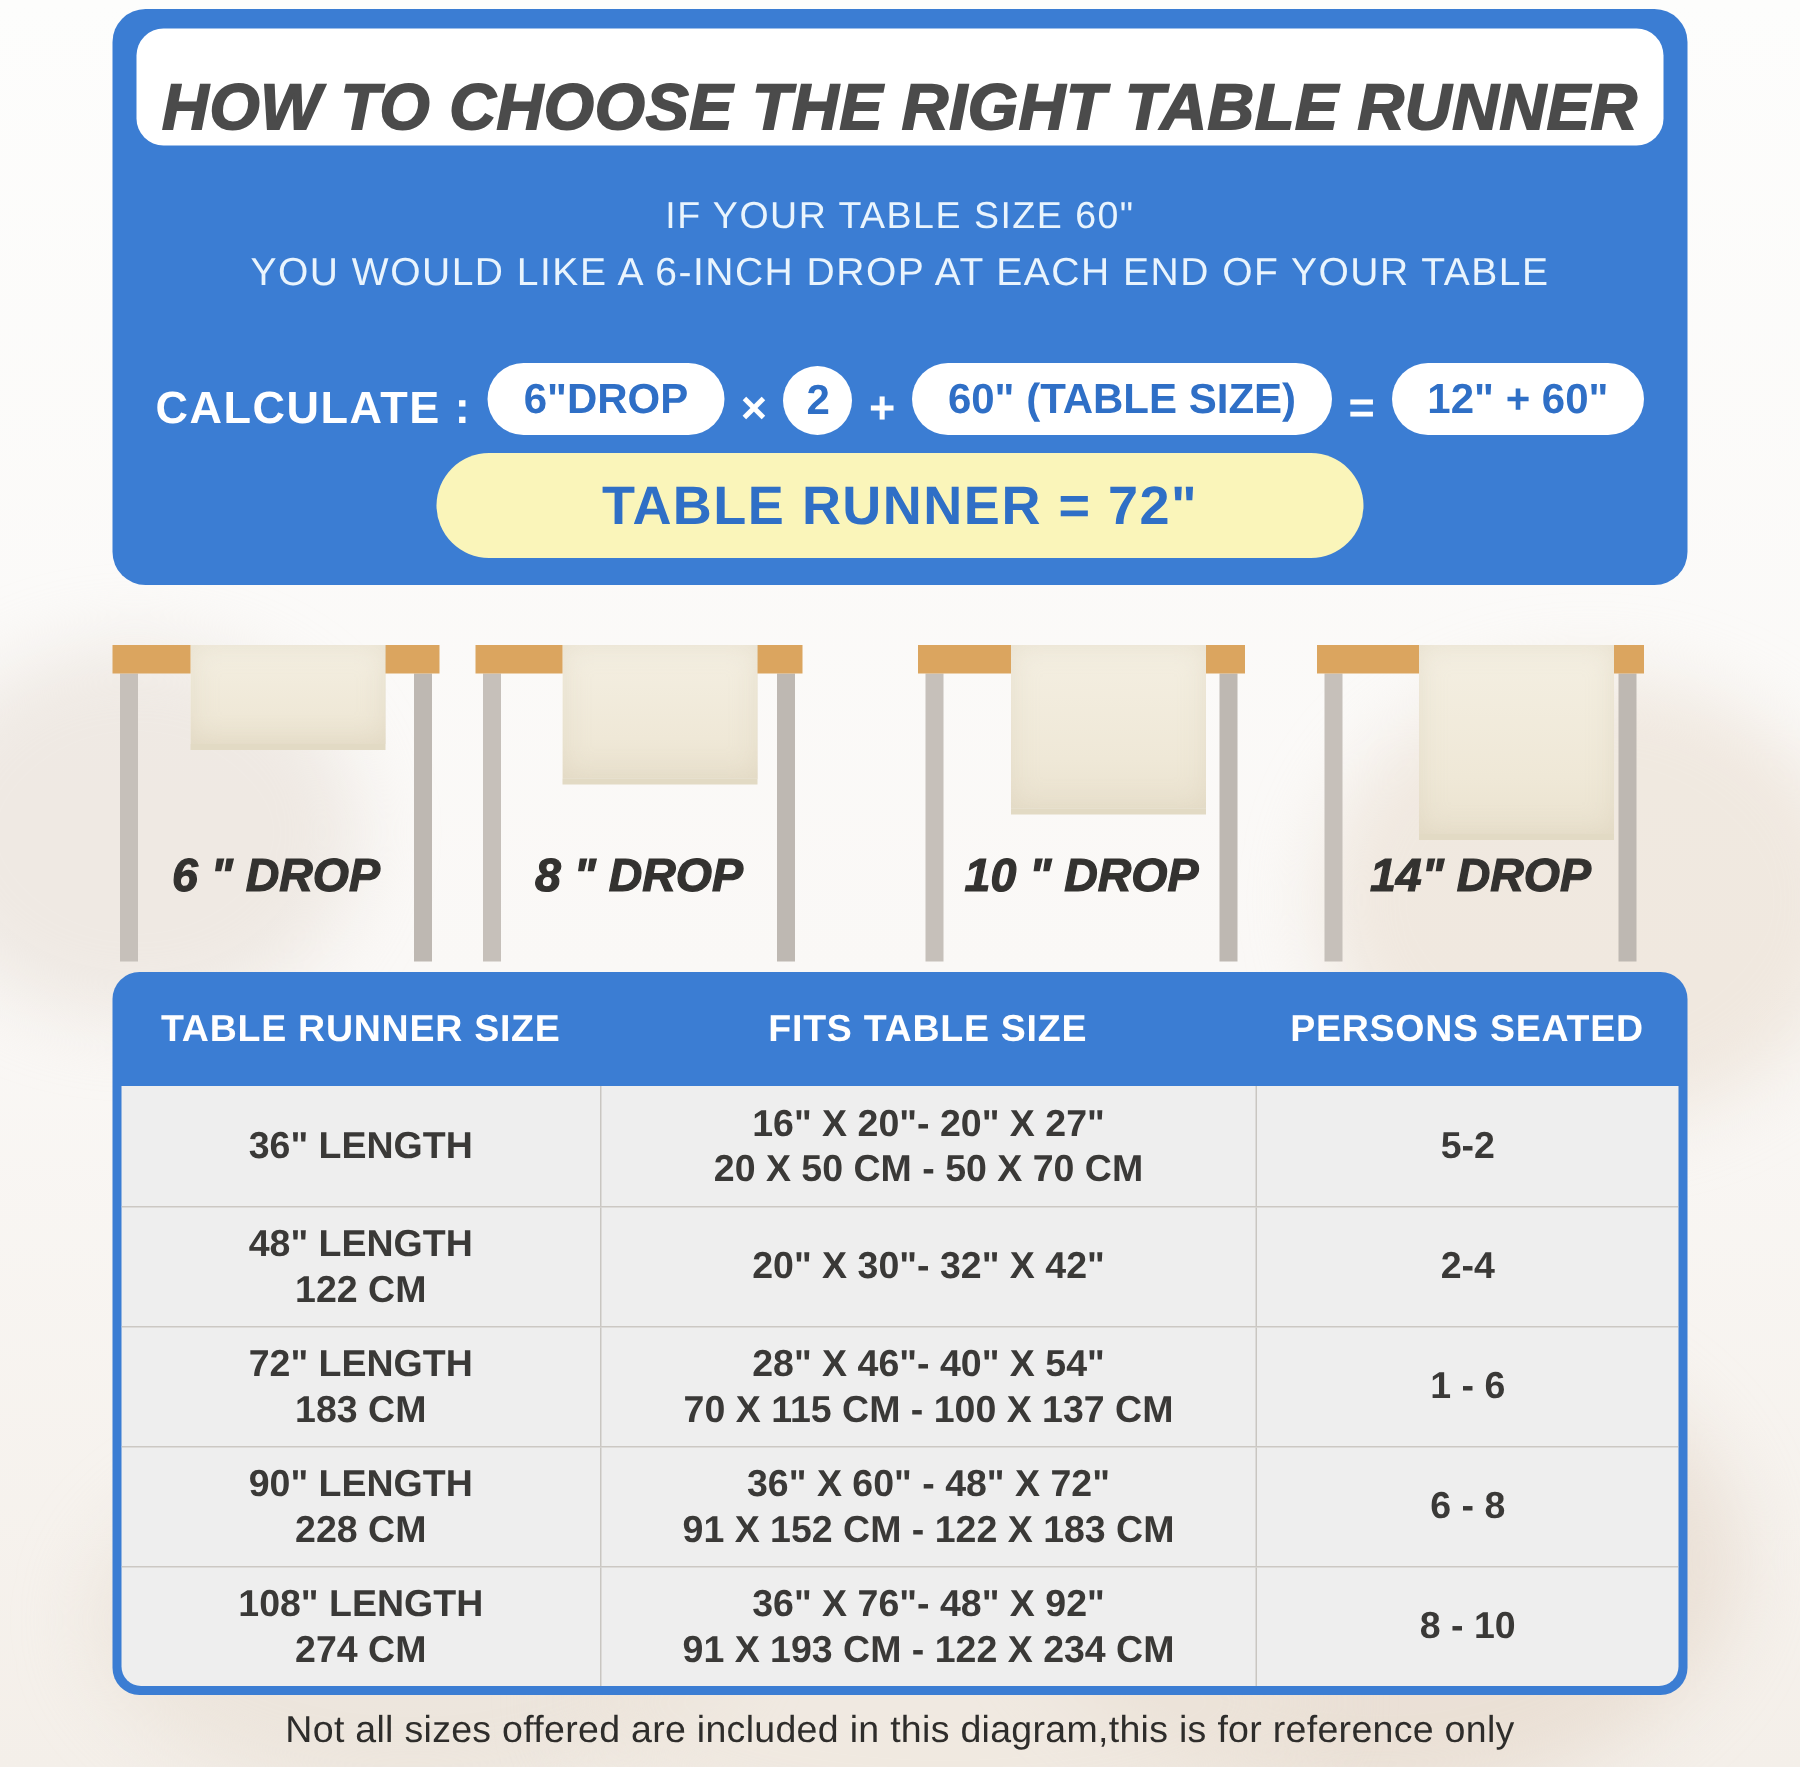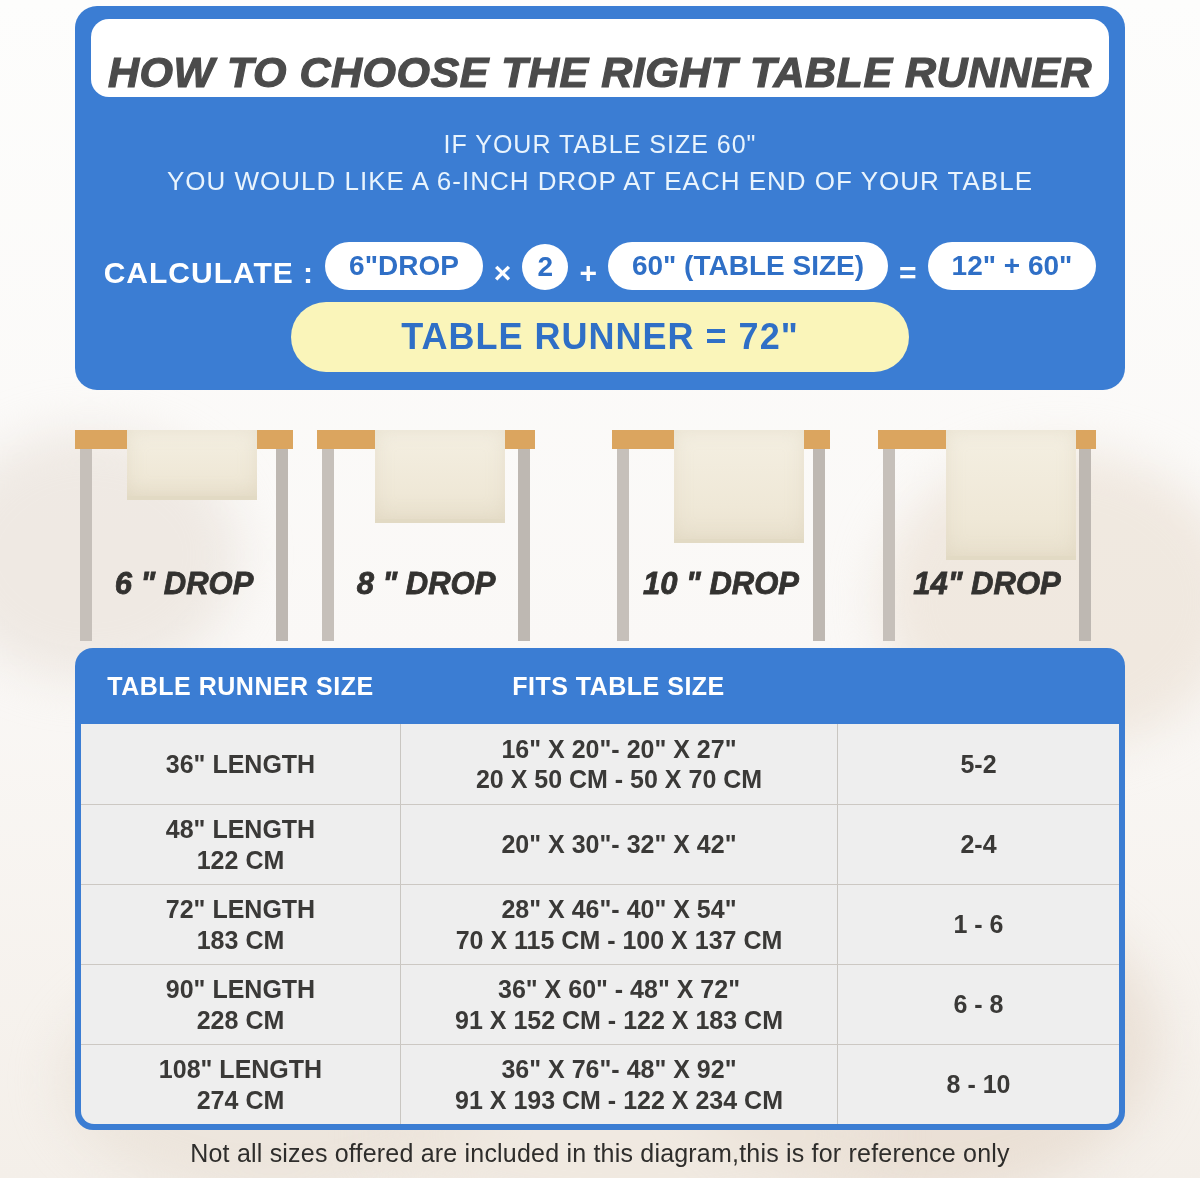--- a/index.html
+++ b/index.html
@@ -135,20 +135,21 @@
       <div class="tabletop"></div>
       <div class="runner"></div>
       <div class="drop-label">14" DROP</div>
     </div>
   </section>
 
   <section class="table-panel">
     <div class="t-header">
       <div class="t-h">TABLE RUNNER SIZE</div>
       <div class="t-h">FITS TABLE SIZE</div>
+      <div class="t-h">PERSONS SEATED</div>
     </div>
     <div class="t-body">
 
       <div class="t-row">
         <div class="t-cell c1">
           <span>36" LENGTH</span>
         </div>
         <div class="t-cell c2">
           <span>16" X 20"- 20" X 27"</span>
           <span>20 X 50 CM - 50 X 70 CM</span>

